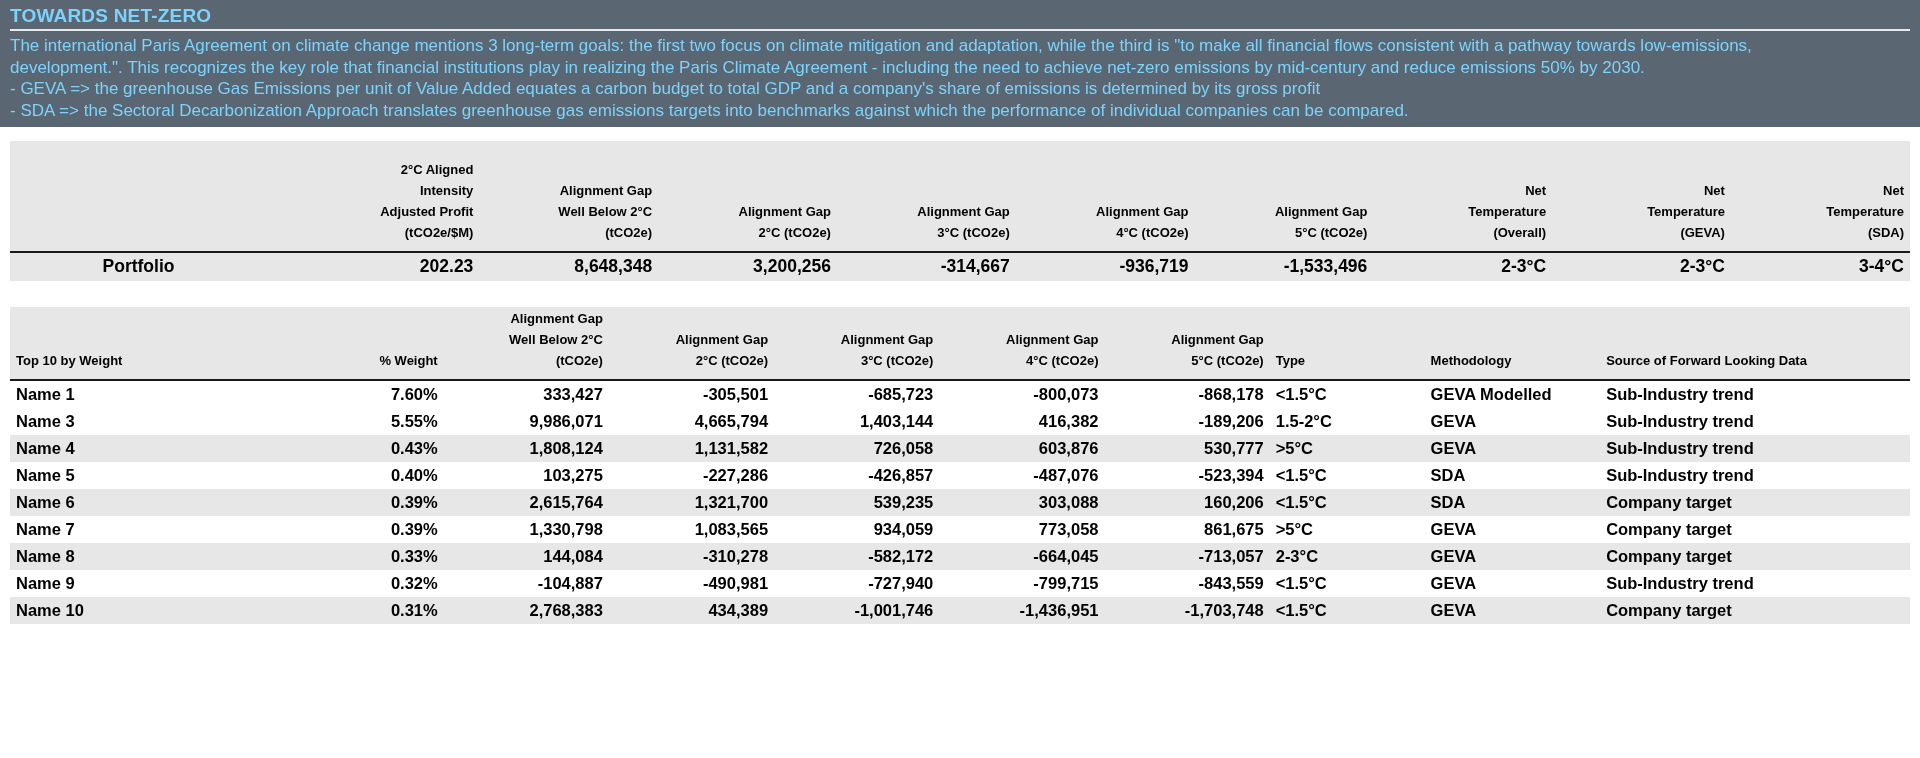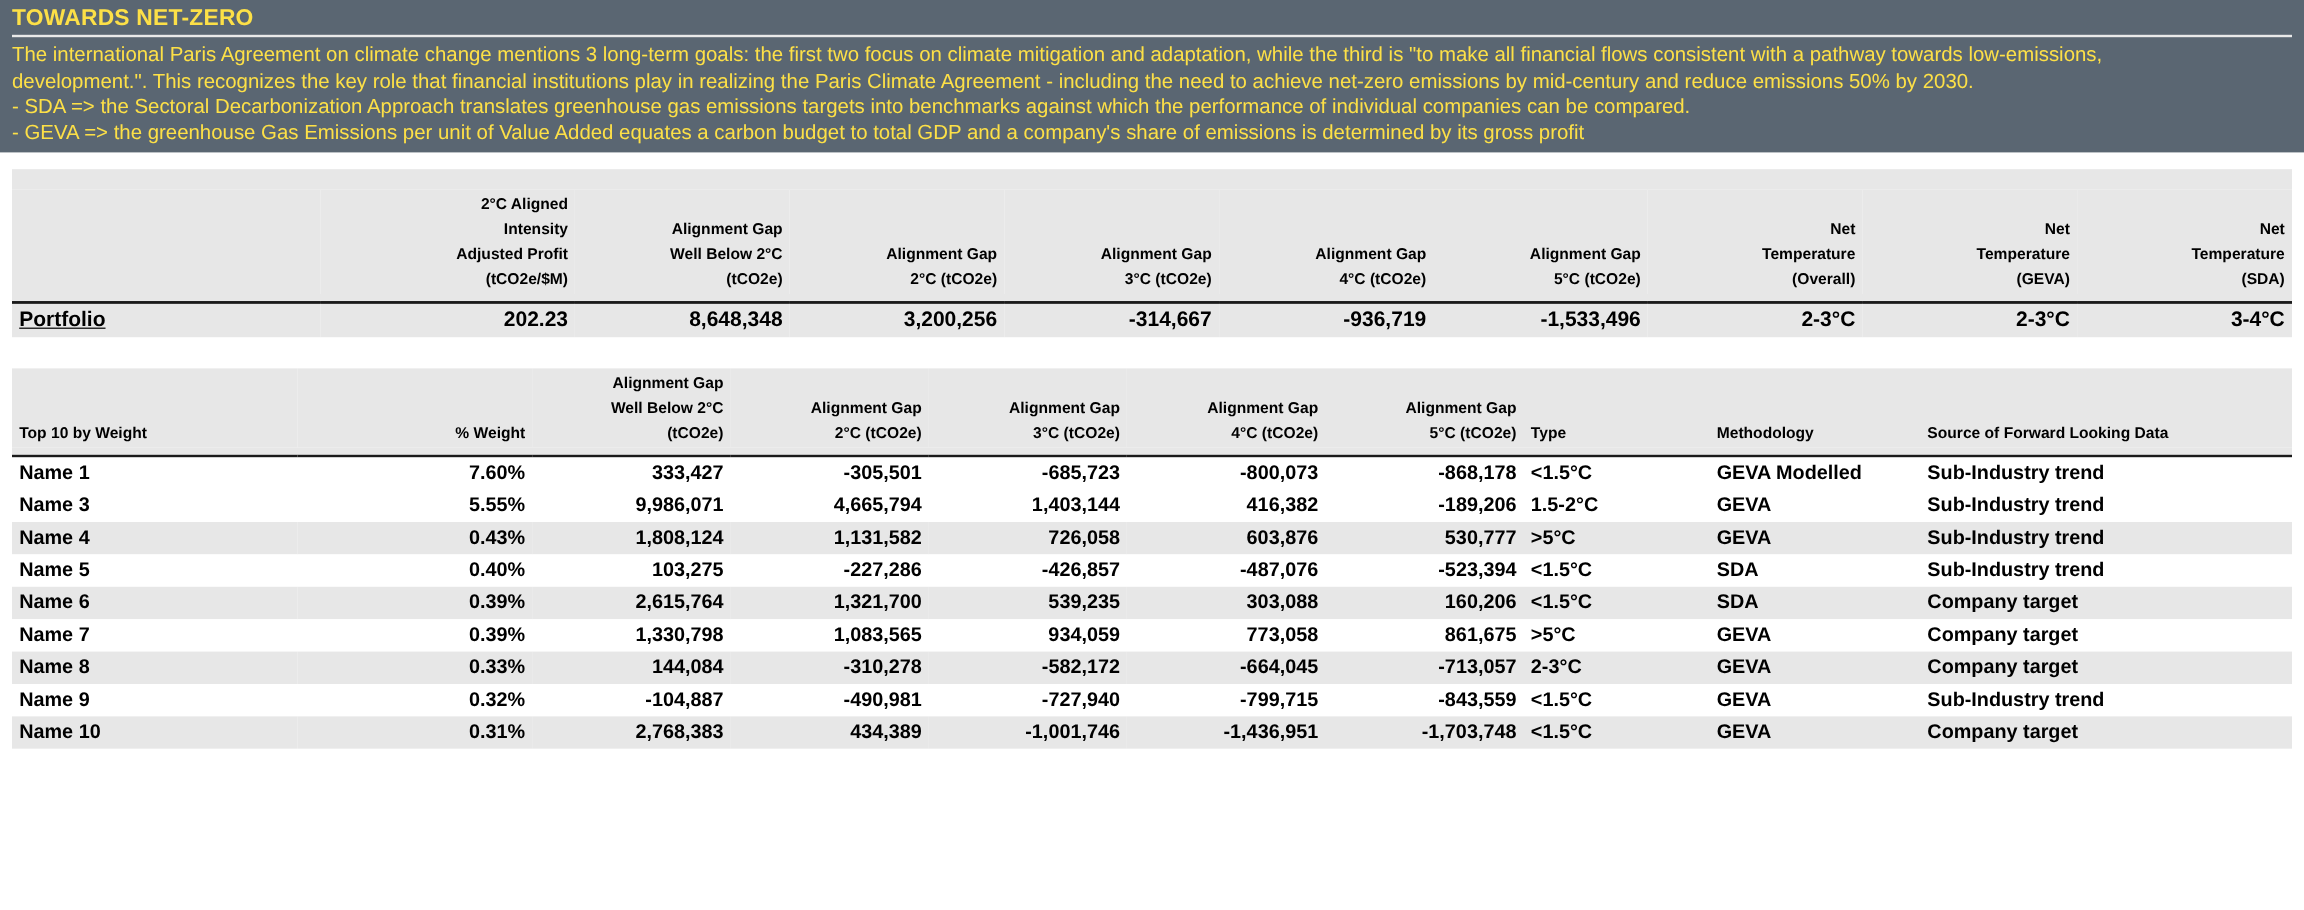--- a/index.html
+++ b/index.html
@@ -11,21 +11,21 @@
     width: 1920px;
     height: 758px;
     font-family: "Liberation Sans", sans-serif;
     -webkit-font-smoothing: none;
     overflow: hidden;
   }
 
   
   .banner {
     background: #5a6672;
-    color: #fde047;
+    color: #7dd3fc;
     padding: 4px 10px 6px 10px;
     box-sizing: border-box;
     width: 1920px;
   }
   .banner-title {
     font-size: 19px;
     font-weight: bold;
     letter-spacing: 0.2px;
     line-height: 23px;
     padding-bottom: 2px;
@@ -81,21 +81,21 @@
 
   
   .sum-wrap { margin-top: 14px; }
   .sum-row td {
     background: #e7e7e7;
     font-weight: bold;
     font-size: 17.5px;
     line-height: 25px;
     text-align: right;
   }
-  .sum-row td.left { text-align: left; text-decoration: underline; }
+  .sum-row td.left { text-align: center; }
 
   
   .det-wrap { margin-top: 26px; }
   .det-row td {
     font-weight: normal;
     font-size: 16.5px;
     line-height: 24px;
     text-align: right;
     background: #ffffff;
   }
@@ -118,22 +118,22 @@
   }
 </style>
 </head>
 <body>
 
 <div class="banner">
   <div class="banner-title">TOWARDS NET-ZERO</div>
   <div class="banner-body">
     <div class="banner-line">The international Paris Agreement on climate change mentions 3 long-term goals: the first two focus on climate mitigation and adaptation, while the third is "to make all financial flows consistent with a pathway towards low-emissions,</div>
     <div class="banner-line">development.". This recognizes the key role that financial institutions play in realizing the Paris Climate Agreement - including the need to achieve net-zero emissions by mid-century and reduce emissions 50% by 2030.</div>
+    <div class="banner-line">- GEVA =&gt; the greenhouse Gas Emissions per unit of Value Added equates a carbon budget to total GDP and a company's share of emissions is determined by its gross profit</div>
     <div class="banner-line">- SDA =&gt; the Sectoral Decarbonization Approach translates greenhouse gas emissions targets into benchmarks against which the performance of individual companies can be compared.</div>
-    <div class="banner-line">- GEVA =&gt; the greenhouse Gas Emissions per unit of Value Added equates a carbon budget to total GDP and a company's share of emissions is determined by its gross profit</div>
   </div>
 </div>
 
 <div class="table-block sum-wrap">
   <table class="grid">
     <colgroup>
       <col style="width:230px">
         <col style="width:190px">
         <col style="width:160px">
       <col style="width:160px">

